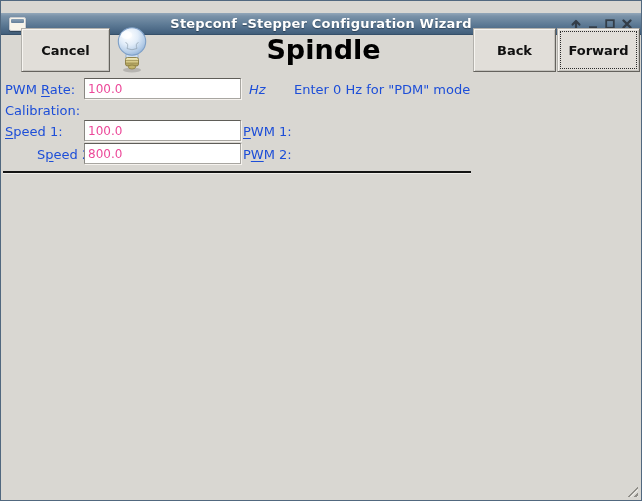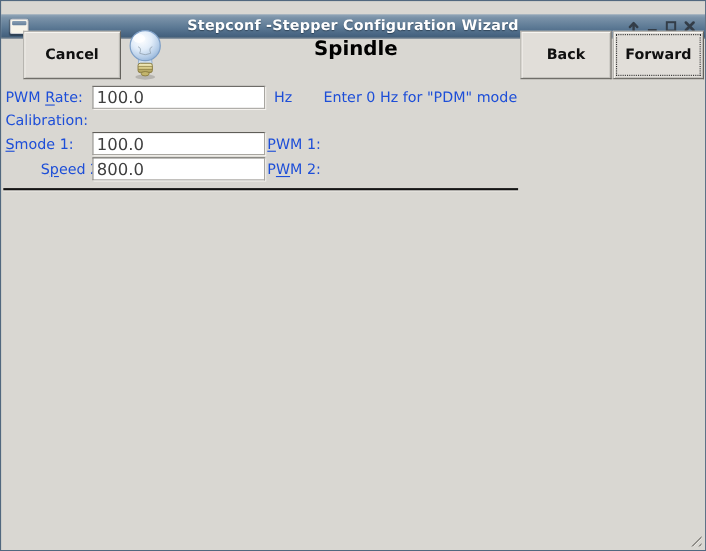--- a/index.html
+++ b/index.html
@@ -66,40 +66,40 @@
   .btn-cancel  { left: 20px;  top: 27px; width: 89px; height: 44px; }
   .btn-back    { left: 472px; top: 27px; width: 83px; height: 44px; }
   .btn-forward { left: 556px; top: 27px; width: 83px; height: 44px;
                  outline: 1px dotted #2b2b2b; outline-offset: -4px; }
 
   .bulb { position: absolute; left: 112px; top: 25px; width: 38px; height: 47px; }
 
   .page-title {
     position: absolute; left: 235px; top: 33px; width: 175px;
     text-align: center;
-    font-size: 18px; font-weight: bold; color: #000;
+    font-size: 27px; font-weight: bold; color: #000;
   }
 
   
   .lbl {
     position: absolute;
     font-size: 13px; color: #1d4ed8; white-space: pre;
   }
   .mn { text-decoration: underline; text-underline-offset: 2px; }
 
   .entry {
     position: absolute; height: 21px;
     background: #ffffff;
     border: 1px solid;
     border-color: #5f5d58 #a8a6a1 #a8a6a1 #89878
 2;
     border-color: #5f5d58 #a8a6a1 #a8a6a1 #898782;
     box-shadow: 1px 1px 0 rgba(248,246,242,0.9);
     font-family: "DejaVu Sans", "Liberation Sans", sans-serif;
-    font-size: 15px; color: #404040;
+    font-size: 12px; color: #ec4899;
     padding: 0 3px;
     outline: none;
   }
 
   .hsep {
     position: absolute; left: 2px; top: 170px; width: 468px; height: 2px;
     background: #141414;
     box-shadow: 0 1px 0 #efede9;
   }
 
@@ -173,26 +173,26 @@
     </svg>
   </div>
 
   <div class="page-title">Spindle</div>
 
   <button class="btn btn-forward">Forward</button>
   <button class="btn btn-back">Back</button>
 
   <div class="lbl" style="left:4px; top:81px;"><span>PWM </span><span class="mn">R</span><span>ate:</span></div>
   <input class="entry" style="left: 83px; top: 77px; width: 157px;" value="100.0">
-  <div class="lbl" style="left:248px; top:81px;">Hz</div>
+  <div class="lbl" style="left:248px; top:81px;font-style:italic;">Hz</div>
   <div class="lbl" style="left:293px; top:81px;">Enter 0 Hz for "PDM" mode</div>
 
   <div class="lbl" style="left:4px; top:102px;text-align:center;">Calibration:</div>
 
-  <div class="lbl" style="left:4px; top:123px;"><span></span><span class="mn">S</span><span>mode 1:</span></div>
+  <div class="lbl" style="left:4px; top:123px;"><span></span><span class="mn">S</span><span>peed 1:</span></div>
   <input class="entry" style="left: 83px; top: 119px; width: 157px;" value="100.0">
   <div class="lbl" style="left:242px; top:123px;"><span></span><span class="mn">P</span><span>WM 1:</span></div>
 
   <div class="lbl" style="left:4px; top:146px;margin-left:32px;"><span>S</span><span class="mn">p</span><span>eed 2:</span></div>
   <input class="entry" style="left: 83px; top: 142px; width: 157px;" value="800.0">
   <div class="lbl" style="left:242px; top:146px;"><span>P</span><span class="mn">W</span><span>M 2:</span></div>
 
   <div class="hsep"></div>
 
   <div class="resize-grip"></div>

